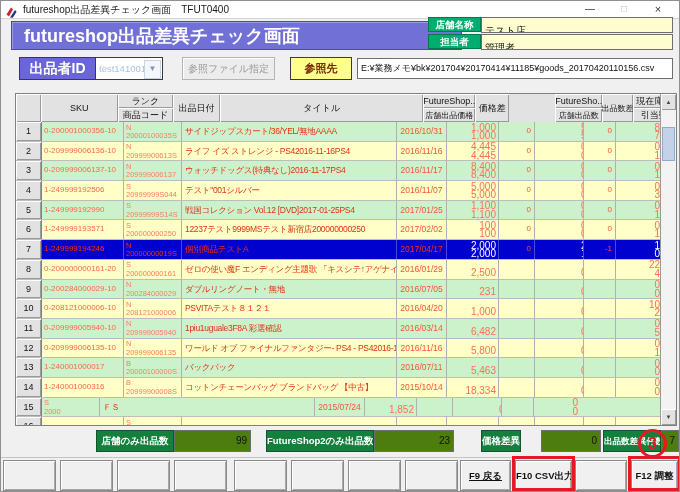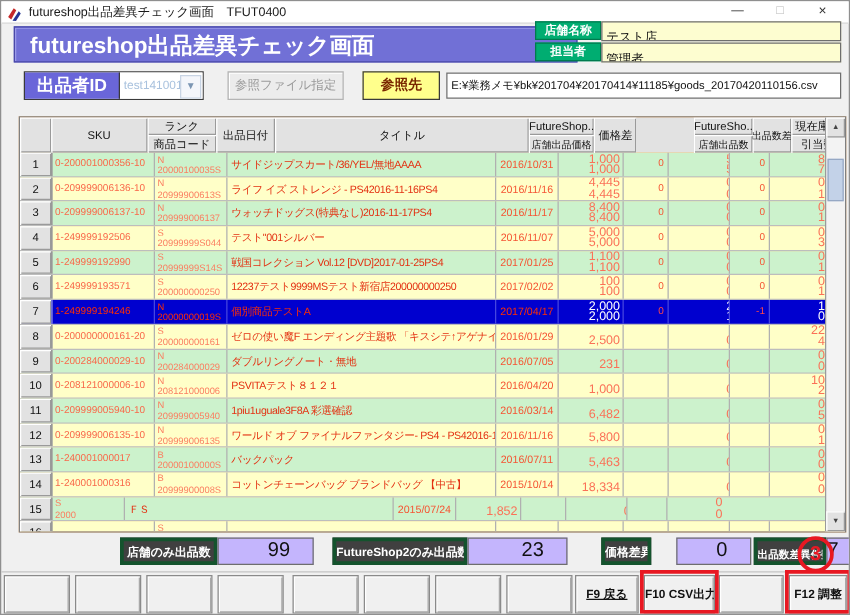--- a/index.html
+++ b/index.html
@@ -52,22 +52,22 @@
   .w-num{width:26px;}.w-sku{width:82px;}.w-rank{width:58px;}.w-title{width:215px;}
   .w-date{width:50px;}.w-price{width:52px;}.w-pdiff{width:36px;}.w-qty{width:48px;padding-left:46px;}
   .w-qdiff{width:32px;}.w-stock{width:46px;border-right:none;}
   
   .vscroll{position:absolute;right:0;top:0;width:16px;height:331px;background:#f3f3f3;border-left:1px solid #9a9a9a;box-sizing:border-box;}
   .sbtn{position:absolute;left:0;width:15px;height:16px;background:#e2e2e2;box-shadow:inset 1px 1px 0 #fff,inset -1px -1px 0 #9a9a9a;color:#444;font-size:6px;text-align:center;line-height:16px;}
   .sbtn.up{top:0;}
   .sbtn.down{bottom:0;}
   .sthumb{position:absolute;left:1px;top:33px;width:13px;height:34px;background:#c3d2e8;border:1px solid #96a8c4;box-sizing:border-box;}
   
-  .sum-label{position:absolute;top:429px;height:22px;background:#404040;border:3px solid #14532d;color:#fff;font-weight:bold;font-size:9.5px;text-align:center;line-height:20px;box-sizing:border-box;white-space:nowrap;overflow:hidden;}
-  .sum-box{position:absolute;top:429px;height:22px;background:#c4b5fd;border:1px solid #6e6e6e;color:#111;font-size:16px;text-align:right;line-height:20px;padding-right:18px;box-sizing:border-box;overflow:hidden;}
+  .sum-label{position:absolute;top:429px;height:22px;background:#15803d;border:1px solid #14532d;color:#fff;font-weight:bold;font-size:9.5px;text-align:center;line-height:20px;box-sizing:border-box;white-space:nowrap;overflow:hidden;}
+  .sum-box{position:absolute;top:429px;height:22px;background:#4d7c0f;border:1px solid #6e6e6e;color:#111;font-size:10px;text-align:right;line-height:20px;padding-right:3px;box-sizing:border-box;overflow:hidden;}
   
   .fnbar{position:absolute;left:0;top:456px;width:680px;height:36px;border-top:1px solid #c4c4c4;}
   .fnbtn{position:absolute;top:2px;height:31px;background:#f0f0f0;border:1px solid #8a8a8a;box-shadow:inset 1px 1px 0 #ffffff,inset -1px -1px 0 #a8a8a8;box-sizing:border-box;color:#111;font-size:9.5px;font-weight:bold;text-align:center;line-height:29px;white-space:nowrap;overflow:hidden;}
   
   .ann-rect{position:absolute;border:3px solid #e81822;box-sizing:border-box;pointer-events:none;}
   .ann-circle{position:absolute;left:637px;top:428px;width:29px;height:29px;border:3px solid #e81822;border-radius:50%;box-sizing:border-box;color:#e81822;font-weight:bold;font-size:16px;text-align:center;line-height:23px;background:rgba(255,255,255,0.0);pointer-events:none;}
 </style>
 </head>
 <body>
 

